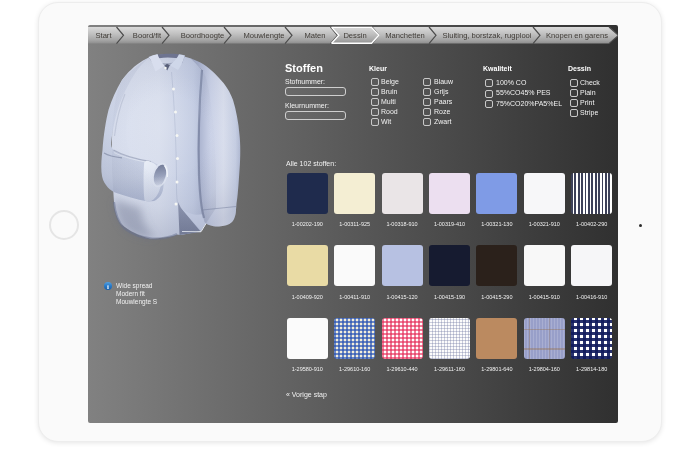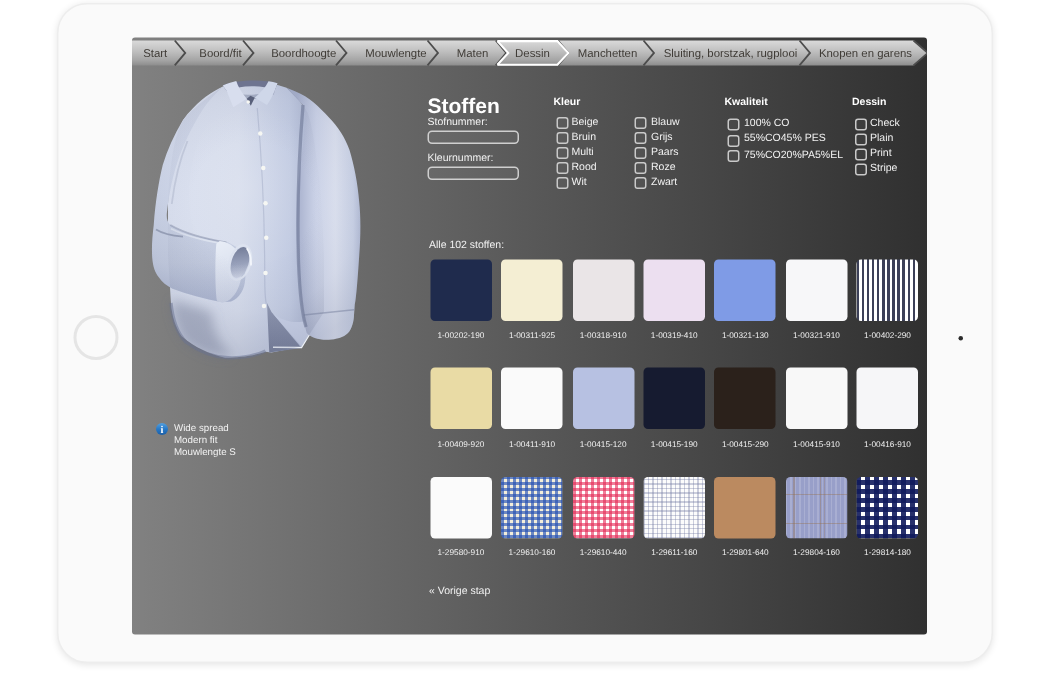--- a/index.html
+++ b/index.html
@@ -179,21 +179,21 @@
           <stop offset="1" stop-color="#1b5ea6"></stop>
     </linearGradient>
       </defs>
     <circle cx="6" cy="6" r="4" fill="url(#ig)"></circle>
     <text x="6" y="8.6" font-size="7" font-weight="bold" fill="#ffffff" text-anchor="middle" font-family="Liberation Serif">i</text>
   </svg>
   <div class="lbl" style="left:28px;top:256.5px;font-size:6.5px">Wide spread</div>
   <div class="lbl" style="left:28px;top:264.8px;font-size:6.5px">Modern fit</div>
   <div class="lbl" style="left:28px;top:273.1px;font-size:6.5px">Mouwlengte S</div>
 
-  <div class="hdr" style="left:197px;top:36.5px;font-size:14px">Stoffen</div>
+  <div class="hdr" style="left:197px;top:36.5px;font-size:11px">Stoffen</div>
   <div class="lbl" style="left:197px;top:53px">Stofnummer:</div>
   <div class="inp" style="left:197px;top:62px"></div>
   <div class="lbl" style="left:197px;top:76.5px">Kleurnummer:</div>
   <div class="inp" style="left:197px;top:85.8px"></div>
 
   <div class="hdr" style="left:281px;top:40px">Kleur</div>
   <div class="cb" style="left:283px;top:53px"></div>
     <div class="lbl" style="left:293px;top:52.5px">Beige</div>
   <div class="cb" style="left:283px;top:63px"></div>
     <div class="lbl" style="left:293px;top:62.5px">Bruin</div>

